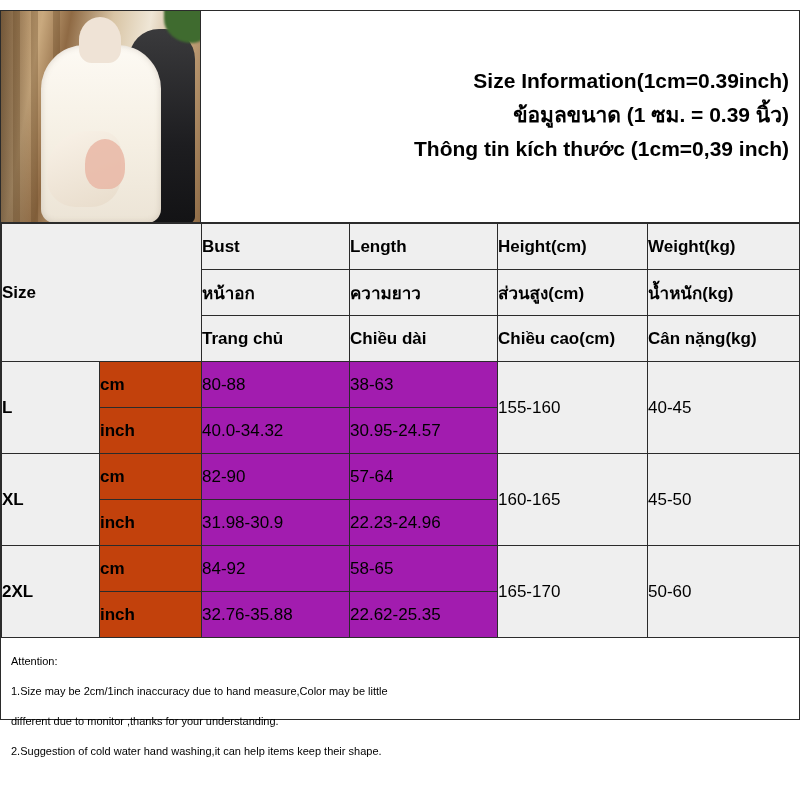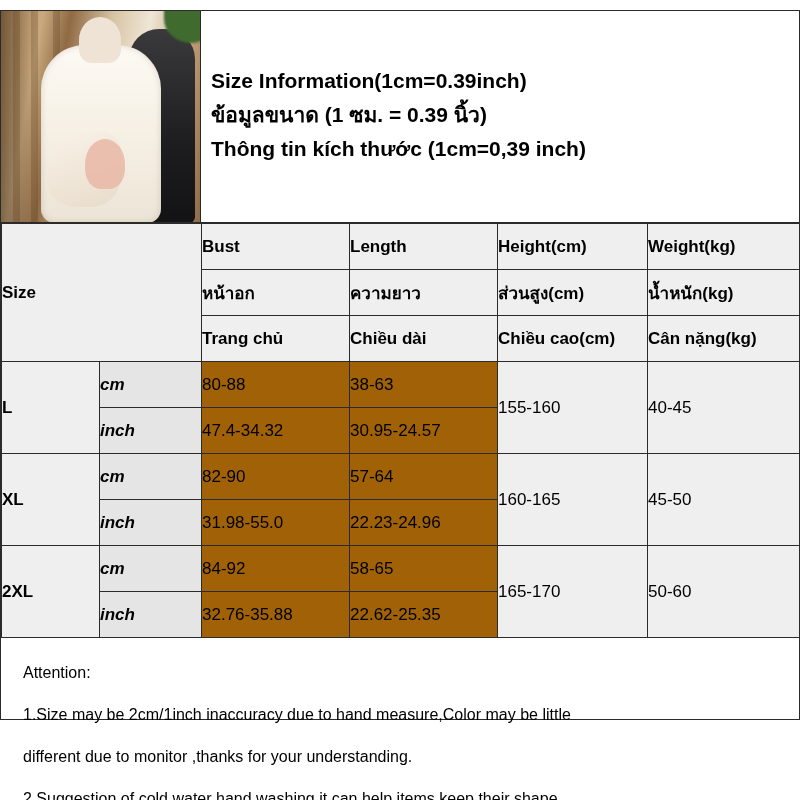--- a/index.html
+++ b/index.html
@@ -112,24 +112,25 @@
   .photo .shadowleft {
     position: absolute;
     left: 0; top: 0; bottom: 0;
     width: 34px;
     background: linear-gradient(90deg, rgba(40,25,10,0.45), rgba(40,25,10,0));
   }
   .title-area {
     flex: 1;
     display: flex;
     flex-direction: column;
-    align-items: flex-start;
+    align-items: flex-end;
     justify-content: center;
     padding: 6px 10px 10px;
     box-sizing: border-box;
+    margin-left: 8px;
   }
   .title-line {
     font-weight: bold;
     font-size: 21px;
     line-height: 34px;
     text-align: center;
     white-space: nowrap;
   }
   
   table.sizetable {
@@ -153,47 +154,46 @@
     background: #efefef;
     font-weight: bold;
     font-size: 20px;
   }
   td.size-word {
     background: #efefef;
     font-weight: bold;
     font-size: 27px;
   }
   td.unit-cell {
-    background: #e5e5e5;
+    background: #c2410c;
     font-weight: bold;
     font-size: 17px;
-    font-style: italic;
   }
   td.val-cell {
-    background: #a16207;
+    background: #a21caf;
     font-size: 17px;
   }
   td.span-cell {
     background: #efefef;
     font-size: 17px;
   }
   .col-size { width: 98px; }
   .col-unit { width: 102px; }
   .col-bust { width: 148px; }
   .col-length { width: 148px; }
   .col-height { width: 150px; }
   .col-weight { width: 152px; }
   
   .attention {
     padding: 6px 6px 0 6px;
     box-sizing: border-box;
   }
   .attention p {
-    margin: 16px;
-    font-size: 16px;
+    margin: 4px;
+    font-size: 11px;
     line-height: 26px;
     white-space: nowrap;
   }
 </style>
 </head>
 <body>
 
 <div class="page">
   <div class="sheet">
 
@@ -250,35 +250,35 @@
         <tr>
           <td class="size-label" rowspan="2">L</td>
           <td class="unit-cell">cm</td>
           <td class="val-cell">80-88</td>
           <td class="val-cell">38-63</td>
           <td class="span-cell" rowspan="2">155-160</td>
           <td class="span-cell" rowspan="2">40-45</td>
         </tr>
         <tr>
           <td class="unit-cell">inch</td>
-          <td class="val-cell">47.4-34.32</td>
+          <td class="val-cell">40.0-34.32</td>
           <td class="val-cell">30.95-24.57</td>
         </tr>
 
         <tr>
           <td class="size-label" rowspan="2">XL</td>
           <td class="unit-cell">cm</td>
           <td class="val-cell">82-90</td>
           <td class="val-cell">57-64</td>
           <td class="span-cell" rowspan="2">160-165</td>
           <td class="span-cell" rowspan="2">45-50</td>
         </tr>
         <tr>
           <td class="unit-cell">inch</td>
-          <td class="val-cell">31.98-55.0</td>
+          <td class="val-cell">31.98-30.9</td>
           <td class="val-cell">22.23-24.96</td>
         </tr>
 
         <tr>
           <td class="size-label" rowspan="2">2XL</td>
           <td class="unit-cell">cm</td>
           <td class="val-cell">84-92</td>
           <td class="val-cell">58-65</td>
           <td class="span-cell" rowspan="2">165-170</td>
           <td class="span-cell" rowspan="2">50-60</td>

